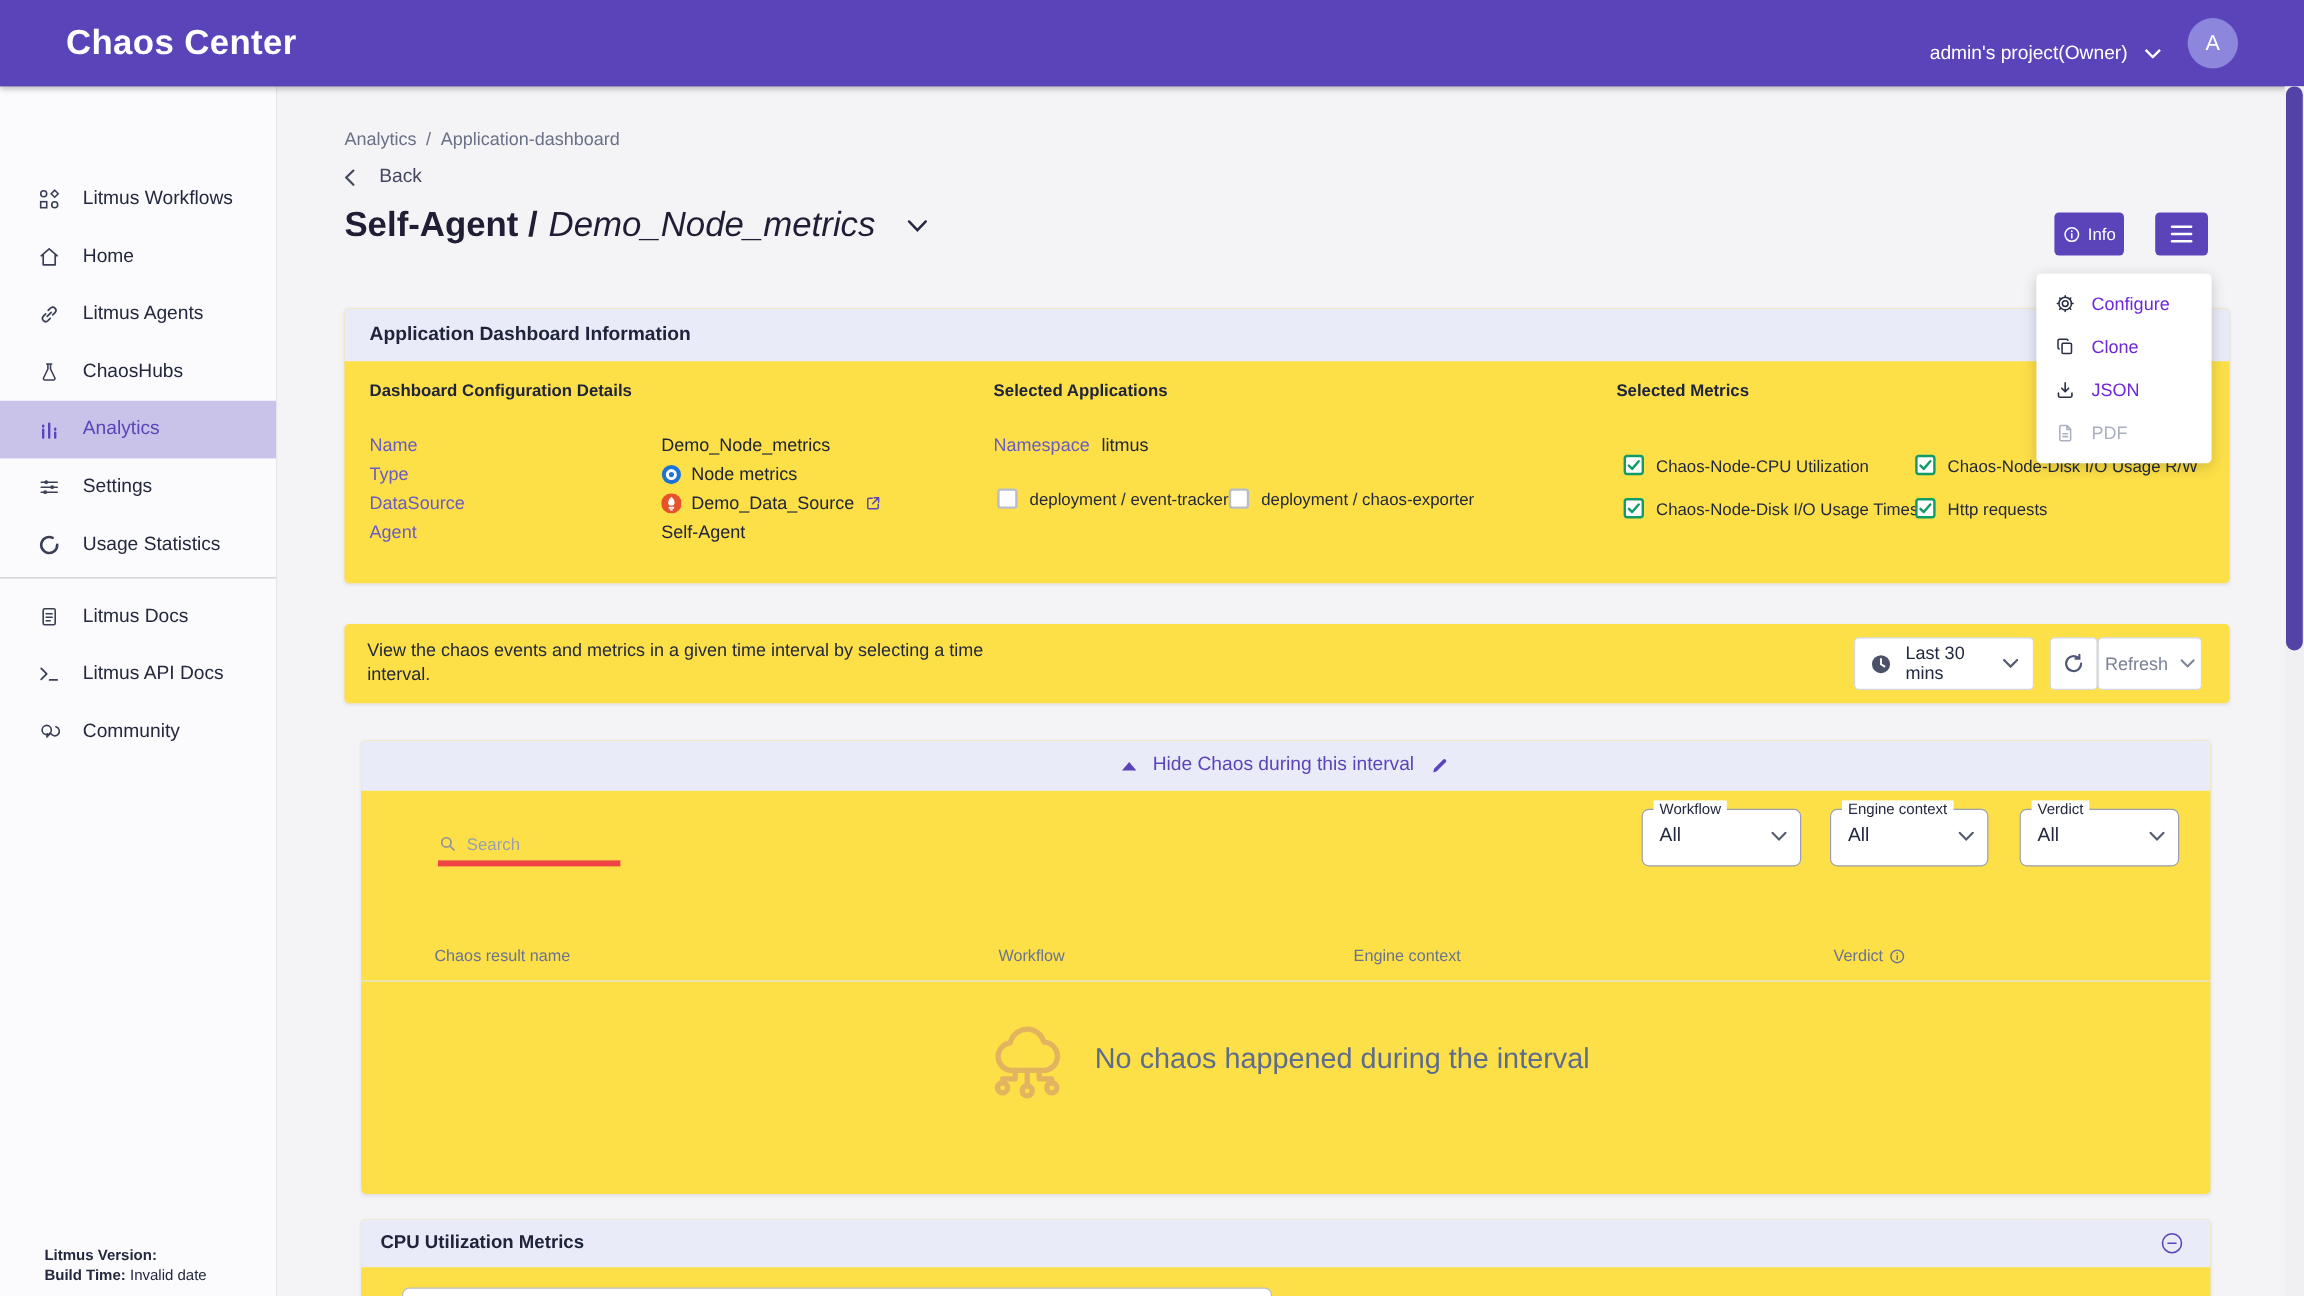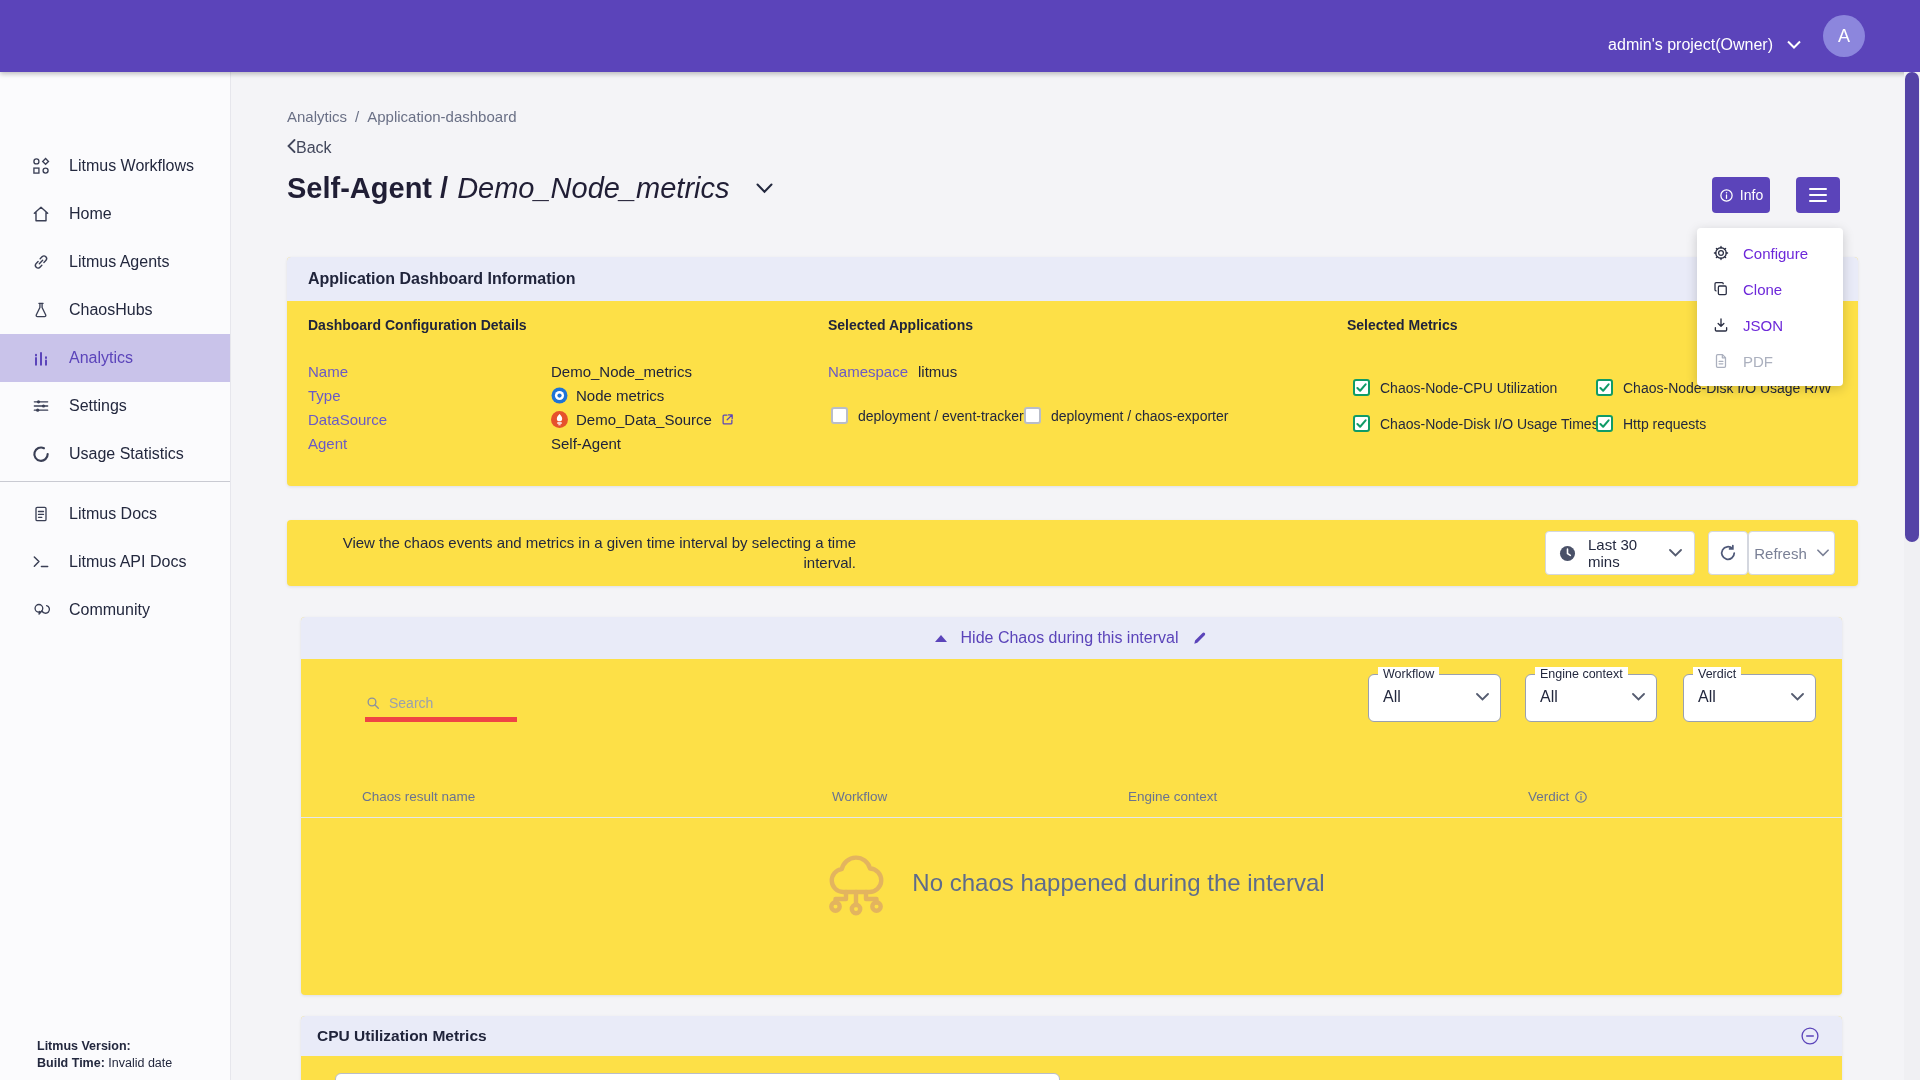--- a/index.html
+++ b/index.html
@@ -27,21 +27,21 @@
   .nav li .nicon { width:22px; height:22px; display:flex; align-items:center; justify-content:center; color:#3A3F55; }
   .nav li.active { background:#C9C3EA; color:#5B44BA; }
   .nav li.active .nicon { color:#5B44BA; }
   .side-divider { border:none; border-top:1px solid #C9CAD2; margin:3px 0 0 0; }
   .version-box { position:absolute; left:37px; top:966px; font-size:12.5px; line-height:17px; color:#23283E; }
   .version-box b { font-weight:700; }
 
   
   .breadcrumb { left:287px; top:108px; font-size:15px; color:#6A7086; display:flex; gap:8px; }
   .breadcrumb .crumb { cursor:pointer; }
-  .back-link { left:287px; top:139px; font-size:16px; color:#42475C; display:flex; align-items:flex-start; gap:0; cursor:pointer; }
+  .back-link { left:287px; top:139px; font-size:16px; color:#42475C; display:flex; align-items:center; gap:20px; cursor:pointer; }
   .page-title { left:287px; top:172px; font-size:29px; color:#201E35; display:flex; align-items:center; }
   .page-title .agent { font-weight:700; }
   .page-title .dash { font-style:italic; font-weight:500; margin-left:9px; }
   .title-caret { margin-left:26px; cursor:pointer; display:flex; }
 
   
   .btn-info { left:1712px; top:177px; width:58px; height:36px; background:#5B44BA; border-radius:4px;
     color:#fff; font-size:14px; display:flex; align-items:center; justify-content:center; gap:6px; cursor:pointer; }
   .btn-menu { left:1796px; top:177px; width:44px; height:36px; background:#5B44BA; border-radius:4px;
     display:flex; align-items:center; justify-content:center; cursor:pointer; }
@@ -66,21 +66,21 @@
   .flabel { color:#6A5AC6; font-size:15px; }
   .fvalue { color:#20243B; font-size:15px; display:flex; align-items:center; gap:8px; }
   .cfg-row { position:absolute; display:flex; }
   .cfg-row .flabel { width:243px; }
   .chk-row { position:absolute; display:flex; align-items:center; gap:10px; font-size:14px; color:#23283E; cursor:pointer; }
   .cb { width:17px; height:17px; border-radius:3px; background:#fff; flex:none; }
   .cb.off { border:2px solid #B9BDC9; }
   .cb.on { border:2px solid #109B67; display:flex; align-items:center; justify-content:center; }
 
   .card-interval { left:287px; top:520px; width:1571px; height:66px; }
-  .interval-desc { position:absolute; left:19px; top:13px; width:550px; font-size:15px; line-height:20px; color:#23283E;text-align:right; }
+  .interval-desc { position:absolute; left:19px; top:13px; width:550px; font-size:15px; line-height:20px; color:#23283E; }
   .obtn { position:absolute; top:11px; height:44px; background:#fff; border:1px solid #D4D7DF; border-radius:4px;
     display:flex; align-items:center; cursor:pointer; }
   .btn-range { left:1258px; width:150px; gap:11px; padding:0 12px; font-size:15px; color:#23283E; font-weight:500; }
   .btn-refresh-icon { left:1421px; width:40px; justify-content:center; color:#4E5878; }
   .btn-refresh { left:1461px; width:87px; gap:10px; justify-content:center; font-size:15px; color:#7A8096; }
 
   .card-chaos { left:301px; top:617px; width:1541px; height:378px; }
   .band.center { justify-content:center; gap:14px; height:42px; }
   .toggle-label { color:#5B44BA; font-size:16px; font-weight:500; cursor:pointer; }
   .tri-up { width:0; height:0; border-left:6px solid transparent; border-right:6px solid transparent;
@@ -111,20 +111,21 @@
   
   .scroll-track { position:absolute; right:0; top:72px; width:16px; height:1008px; background:#F0F0F3; z-index:50; }
   .scroll-thumb { position:absolute; right:1px; top:0; width:14px; height:470px; background:#5443A6; border-radius:7px; cursor:grab; }
 
   svg { display:block; }
 </style>
 </head>
 <body>
 
 <div class="app-header">
+  <div class="brand">Chaos Center</div>
   <div class="header-right">
     <div class="project-switcher">
       <span>admin's project(Owner)</span>
       <span>
         <svg width="14" height="9" viewBox="0 0 14 9" fill="none" stroke="#fff" stroke-width="2">
             <path d="M1 1.5 L7 7.5 L13 1.5"></path>
           </svg>
       </span>
     </div>
     <div class="avatar">

